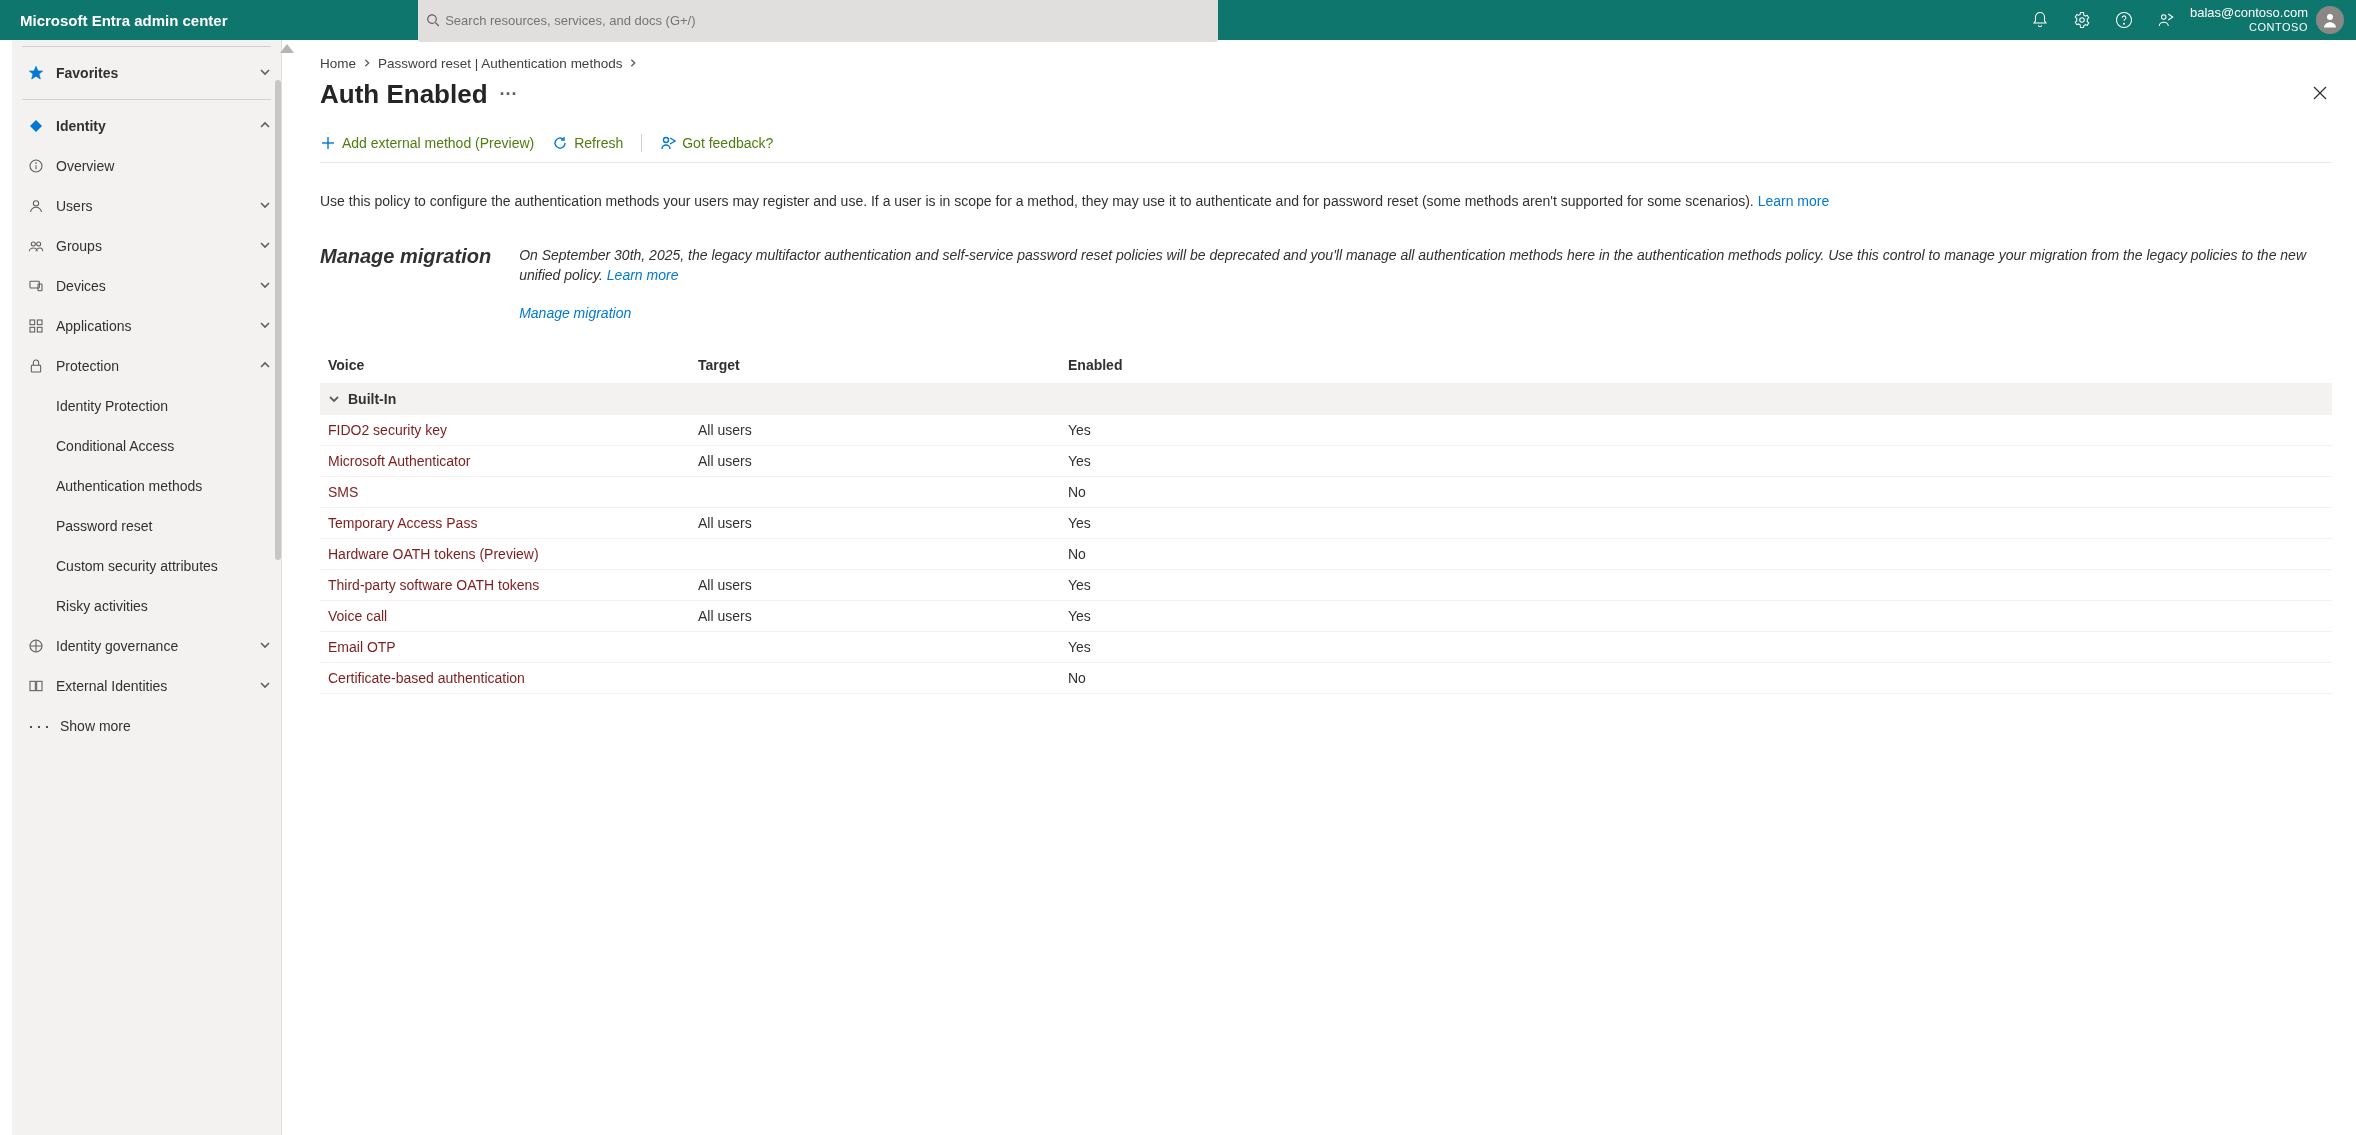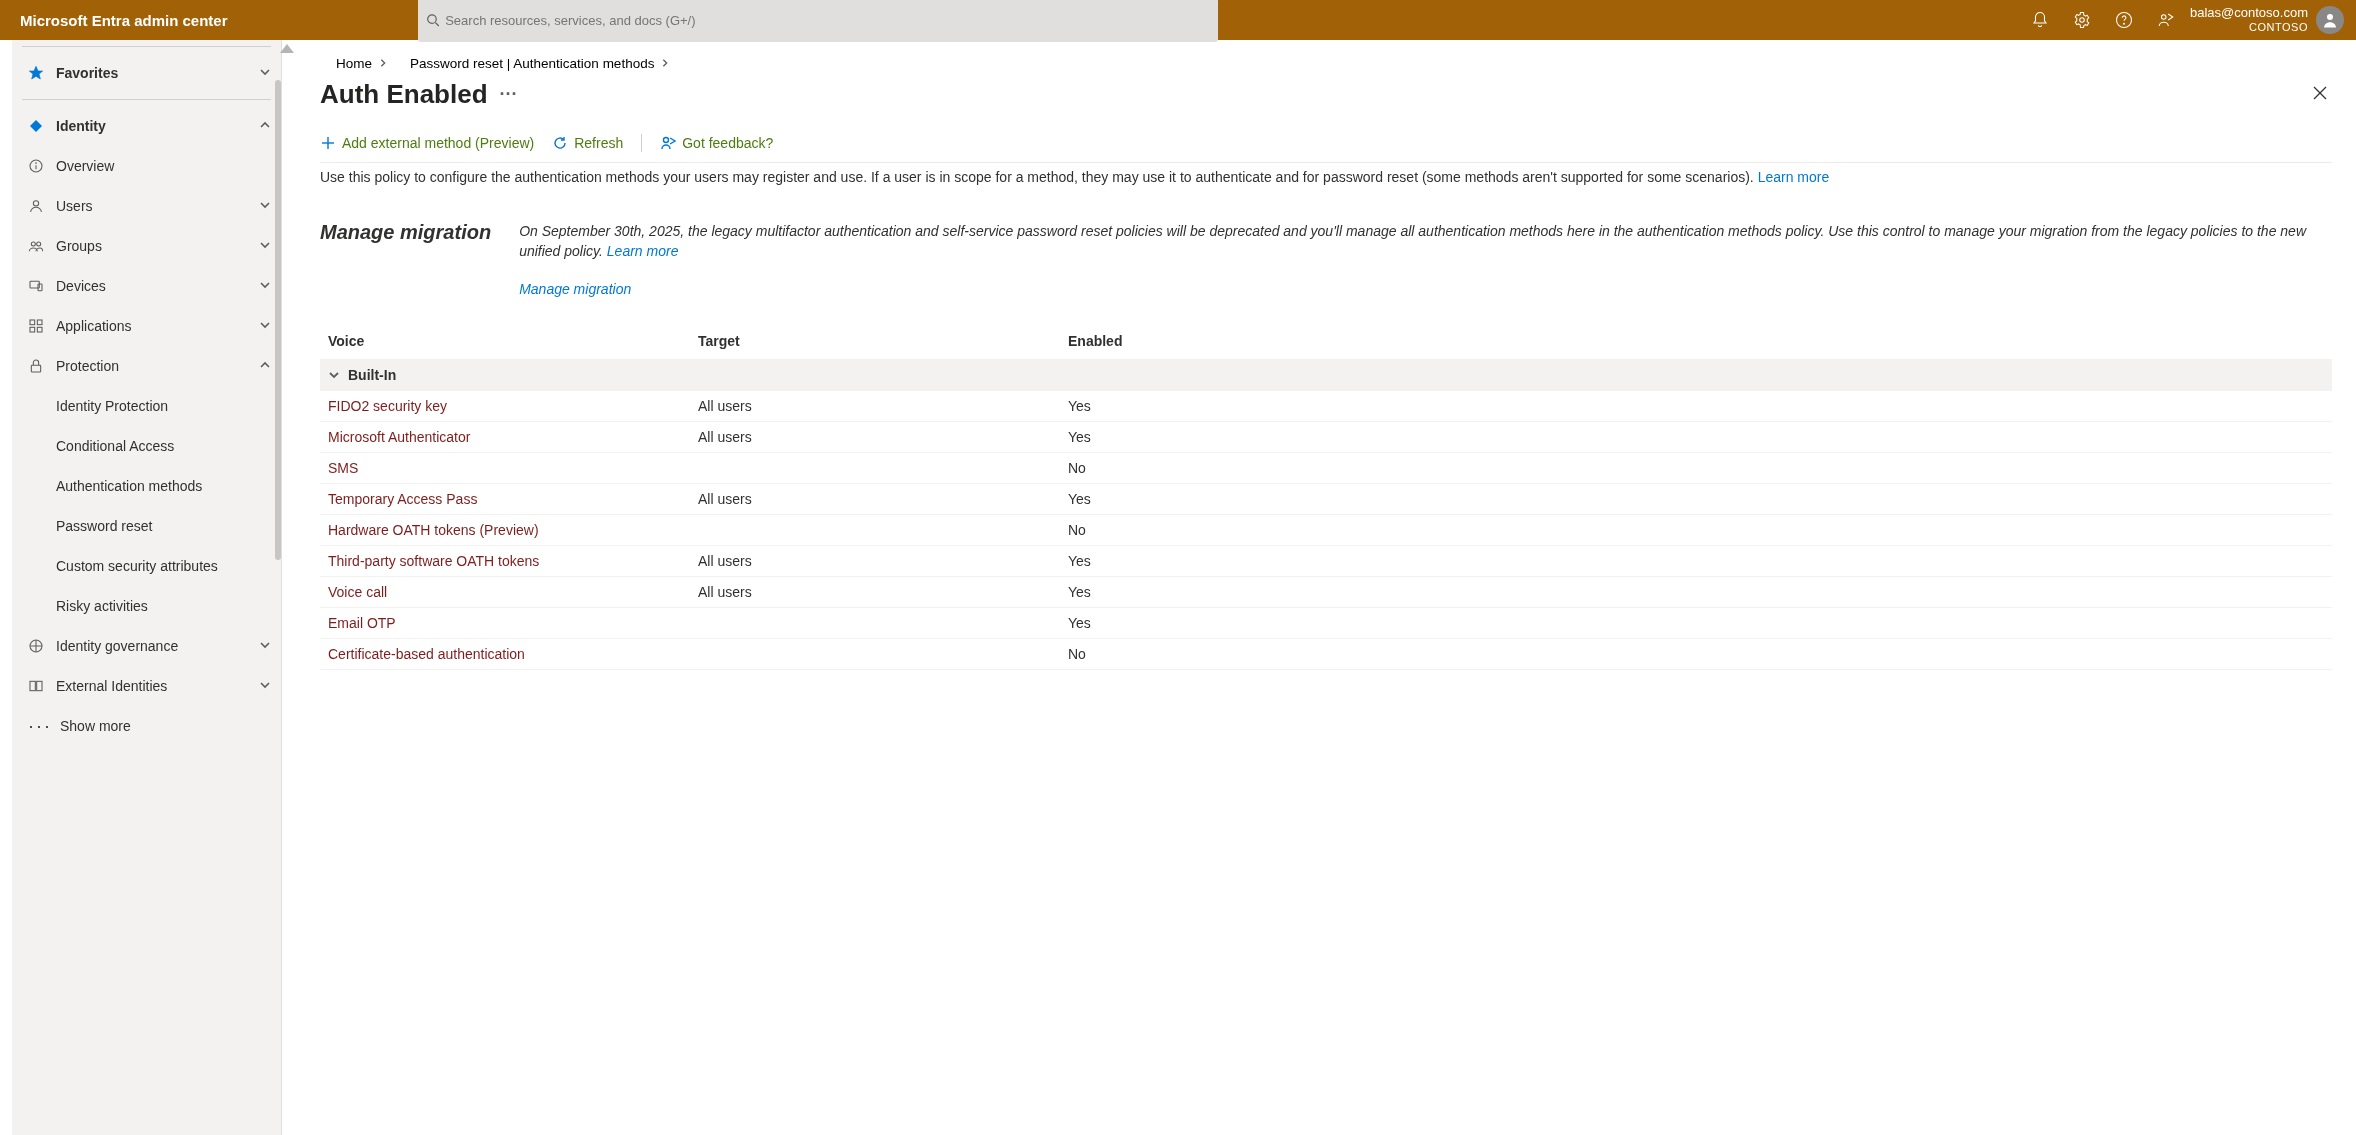--- a/index.html
+++ b/index.html
@@ -7,21 +7,21 @@
   body {
     font-family: "Segoe UI", -apple-system, BlinkMacSystemFont, sans-serif;
     font-size: 14px;
     color: #323130;
     background: #ffffff;
     overflow: hidden;
   }
 
   
   .topbar {
-    background: #a16207;
+    background: #0f766e;
     color: #ffffff;
     height: 40px;
     display: flex;
     align-items: center;
     padding: 0 8px 0 20px;
   }
   .topbar-title { font-size: 15px; font-weight: 600; flex: 0 0 auto; margin-right: 40px; }
   .searchbox-wrap { flex: 0 0 auto; margin-left: 150px; }
   .searchbox {
     width: 800px;
@@ -109,40 +109,40 @@
   }
 
   
   .content {
     flex: 1;
     padding: 12px 24px 24px 24px;
     overflow: auto;
     position: relative;
   }
   .breadcrumb { font-size: 13.5px; color: #605e5c; display: flex; align-items: center; gap: 6px; margin-bottom: 8px; margin-top: 4px;}
-  .breadcrumb a { color: #000000; text-decoration: none; cursor: pointer; margin-left: 16px;}
+  .breadcrumb a { color: #404040; text-decoration: none; cursor: pointer;}
   .breadcrumb .sep svg { width: 10px; height: 10px; stroke: #605e5c; stroke-width: 1.6; fill: none; }
   .page-title-row { display: flex; align-items: center; justify-content: space-between; }
   .page-title { font-size: 26px; font-weight: 600; color: #252423; display:flex; align-items:center; gap:12px;}
   .page-title .more { font-size: 18px; color: #605e5c; cursor:pointer; }
   .close-btn { cursor: pointer; padding: 4px;}
   .close-btn svg { width: 16px; height: 16px; stroke: #323130; stroke-width: 1.2; fill:none;}
 
   
   .cmdbar {
     display: flex; align-items: center; gap: 18px;
     margin-top: 24px;
     padding-bottom: 10px;
     border-bottom: 1px solid #edebe9;
   }
   .cmd { display: flex; align-items: flex-start; gap: 6px; color: #4d7c0f; cursor: pointer; font-size: 14px;}
   .cmd svg { width: 16px; height: 16px; stroke: #0078d4; fill: none; stroke-width: 1.4;}
   .cmd-sep { width:1px; height: 18px; background:#d2d0ce;}
 
-  .intro { margin-top: 4px; font-size: 14px; color: #323130; line-height: 20px;}
+  .intro { margin-top: 28px; font-size: 14px; color: #323130; line-height: 20px;}
   .intro a { color: #0078d4; text-decoration: none; }
 
   
   .migration { display: flex; gap: 28px; margin-top: 34px; align-items:flex-start;font-style:italic;}
   .migration h2 { font-size: 20px; font-weight: 600; color: #323130; white-space: nowrap;}
   .migration-body { font-size: 14px; color: #323130; line-height: 20px; }
   .migration-body a { color: #0078d4; text-decoration: none; }
   .migration-link { margin-top: 18px; display:inline-block;}
 
   

